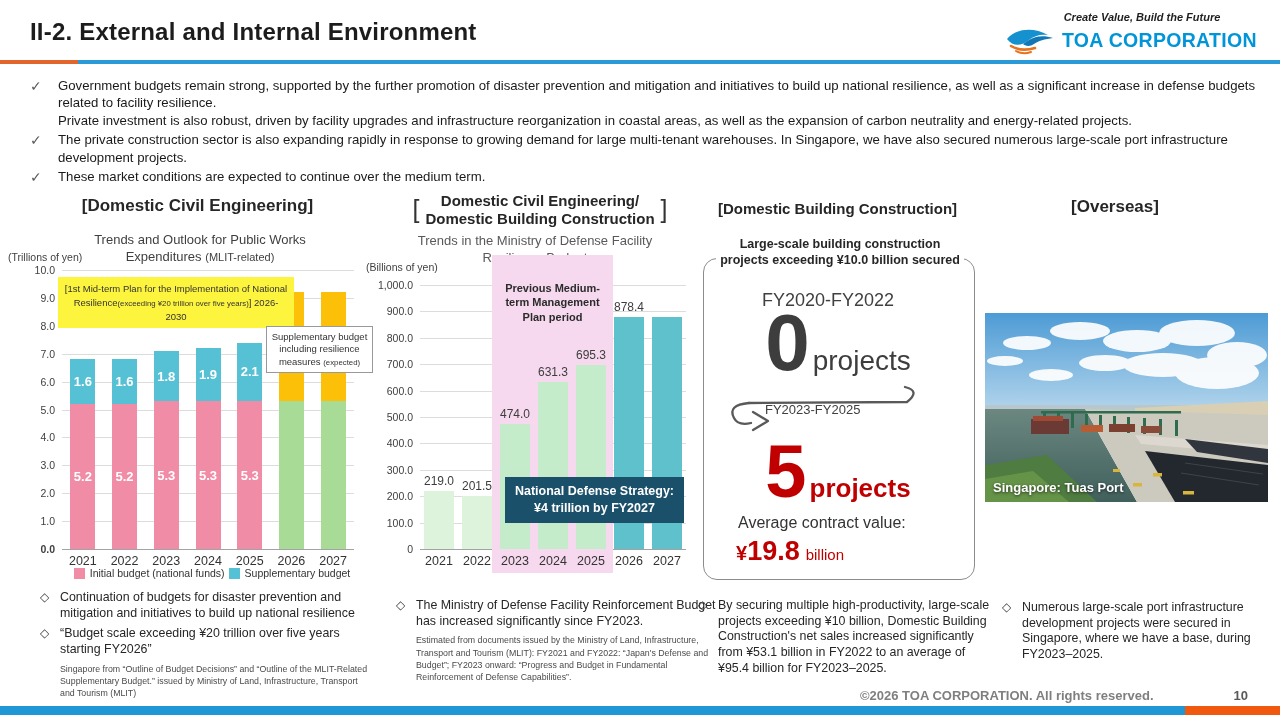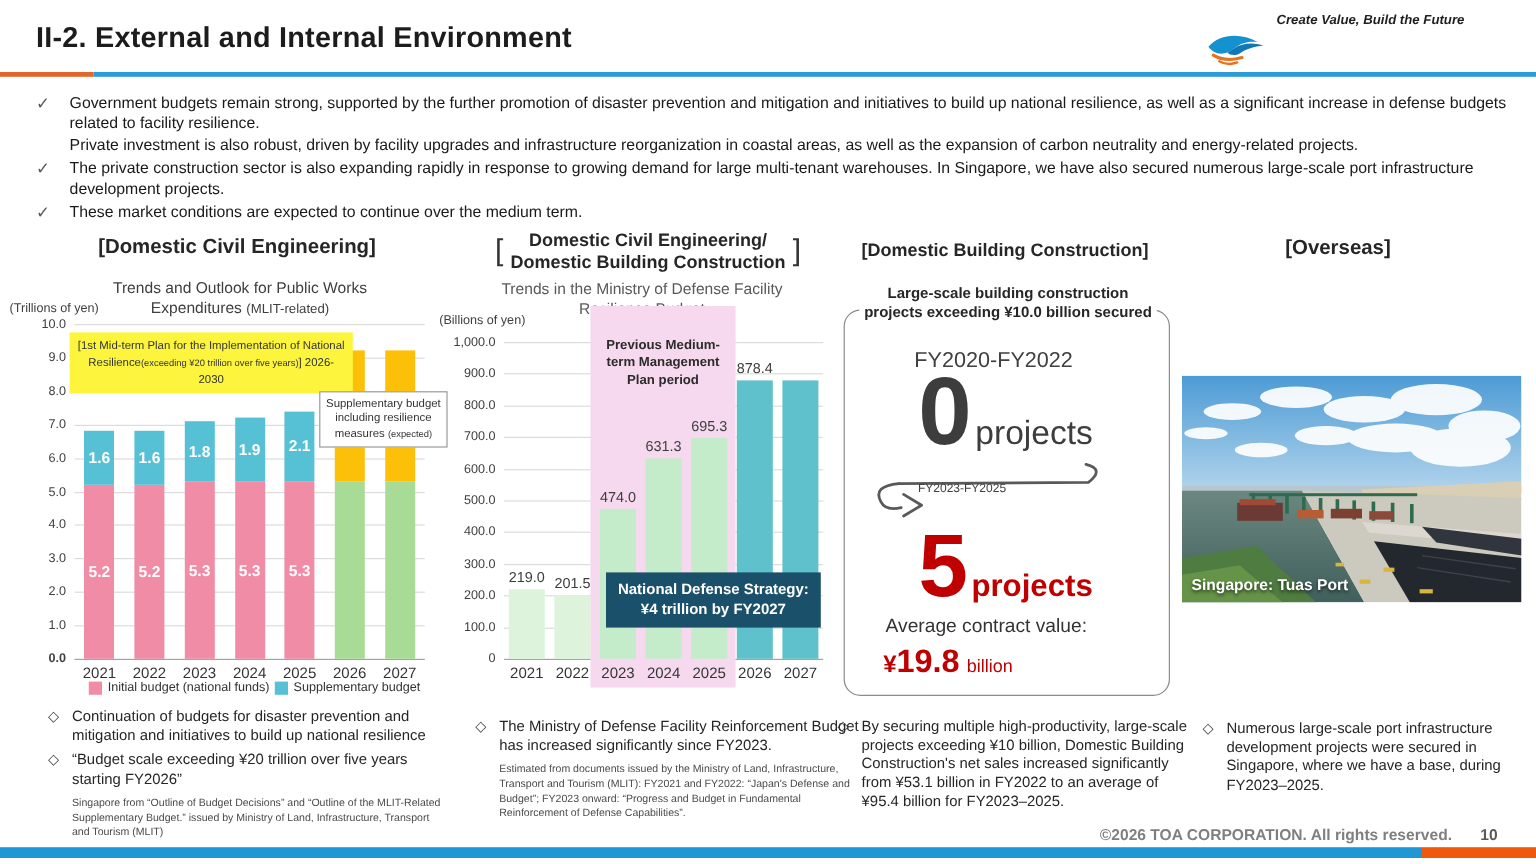--- a/index.html
+++ b/index.html
@@ -69,21 +69,21 @@
 
   
   .p3box{left:703px;top:258px;width:270px;height:320px;border:1.5px solid #8c8c8c;border-radius:14px;background:#fff;}
   .p3title{left:716px;top:236px;width:240px;text-align:center;font-weight:bold;font-size:12.5px;
            line-height:1.3;color:#262626;background:#fff;z-index:2;padding:0 4px;}
   .p3period1{left:703px;top:290px;width:250px;text-align:center;font-size:18px;color:#404040;}
   .p3zero{left:703px;top:305px;width:270px;display:flex;justify-content:center;align-items:baseline;}
   .bignum{font-size:80px;font-weight:bold;color:#3d3d3d;line-height:0.95;}
   .numsuffix{font-size:28px;color:#3d3d3d;margin-left:3px;}
   .p3arrow{left:715px;top:382px;}
-  .p3period2{left:765px;top:402px;font-size:10px;color:#404040;}
+  .p3period2{left:765px;top:402px;font-size:13px;color:#404040;}
   .p3five{left:703px;top:437px;width:270px;display:flex;justify-content:center;align-items:baseline;}
   .bignum-red{font-size:74px;font-weight:bold;color:#c00000;line-height:0.95;}
   .numsuffix-red{font-size:26px;font-weight:bold;color:#c00000;margin-left:3px;}
   .p3avglab{left:738px;top:514px;font-size:16px;color:#333;}
   .p3avgval{left:736px;top:536px;display:flex;align-items:baseline;color:#c00000;}
   .yen{font-size:20px;font-weight:bold;}
   .avgnum{font-size:27px;font-weight:bold;}
   .avgunit{font-size:15px;margin-left:6px;}
 
   
@@ -96,40 +96,41 @@
   .note{display:flex;gap:7px;margin-bottom:5px;}
   .dia{font-size:12px;color:#404040;line-height:1.3;flex:0 0 13px;}
   .ntext{font-size:12.4px;color:#262626;line-height:1.26;}
   .footnote{font-size:8.8px;color:#4a4a4a;line-height:1.4;margin-left:20px;margin-top:3px;}
   .nc1{left:40px;top:590px;width:334px;}
   .nc2{left:396px;top:598px;width:324px;}
   .nc3{left:698px;top:598px;width:294px;}
   .nc4{left:1002px;top:600px;width:274px;}
 
   
-  .copyright{left:860px;top:688px;width:350px;text-align:right;font-weight:bold;font-size:13px;color:#7f7f7f;}
+  .copyright{left:860px;top:688px;width:350px;text-align:left;font-weight:bold;font-size:13px;color:#7f7f7f;}
   .pagenum{left:1214px;top:688px;width:34px;text-align:right;font-size:13px;font-weight:bold;color:#595959;}
   .bbar-blue{left:0;top:706px;width:1185px;height:9px;background:#1e97d4;}
   .bbar-orange{left:1185px;top:706px;width:95px;height:9px;background:#f0570f;}
 </style>
 </head>
 <body>
 
 <div class="slide">
 
   <div class="abs title">II-2. External and Internal Environment</div>
   <div class="abs tagline">Create Value, Build the Future</div>
   <div class="abs bird">
     <svg width="52" height="32" viewBox="0 0 52 32">
       <path d="M3,14 C12,3 30,2 44,10 C36,9 30,11 25,15 C18,21 9,22 3,14 Z" fill="#1591cf"></path>
       <path d="M25,15 C31,11 40,10 49,13 C41,14 34,16 30,19 C26,22 21,21 19,19 Z" fill="#1278b5"></path>
       <path d="M7,21 Q17,27 31,23" stroke="#e8731f" stroke-width="2.6" fill="none" stroke-linecap="round"></path>
       <path d="M12,26 Q19,30 27,27" stroke="#e8731f" stroke-width="2" fill="none" stroke-linecap="round"></path>
     </svg>
   </div>
+  <div class="abs company">TOA CORPORATION</div>
   <div class="abs tdiv-orange"></div>
   <div class="abs tdiv-blue"></div>
 
   <div class="abs bullets">
     <div class="bullet">
       <span class="check">✓</span>
       <span class="btext">Government budgets remain strong, supported by the further promotion of disaster prevention and mitigation and initiatives to build up national resilience, as well as a significant increase in defense budgets related to facility resilience.
 Private investment is also robust, driven by facility upgrades and infrastructure reorganization in coastal areas, as well as the expansion of carbon neutrality and energy-related projects.</span>
     </div>
     <div class="bullet">

